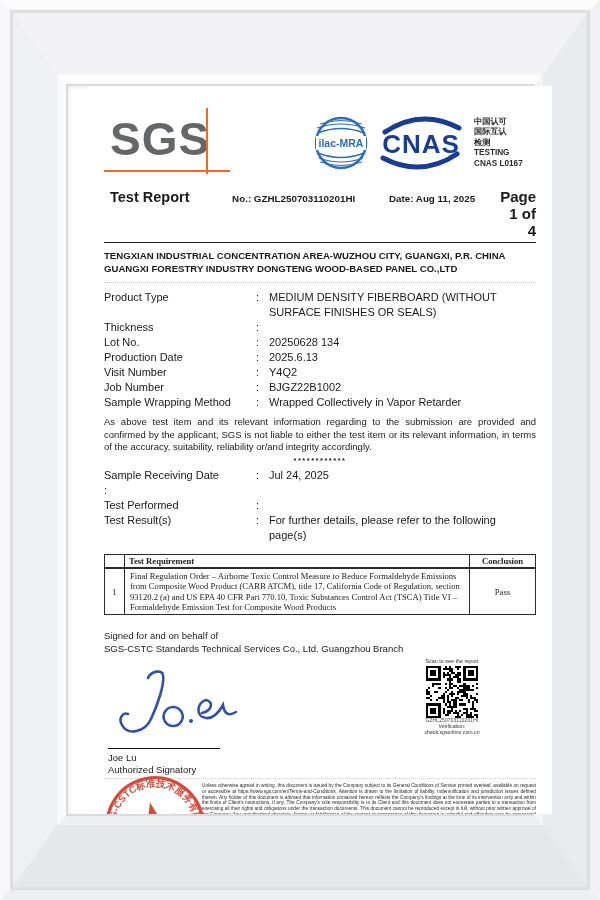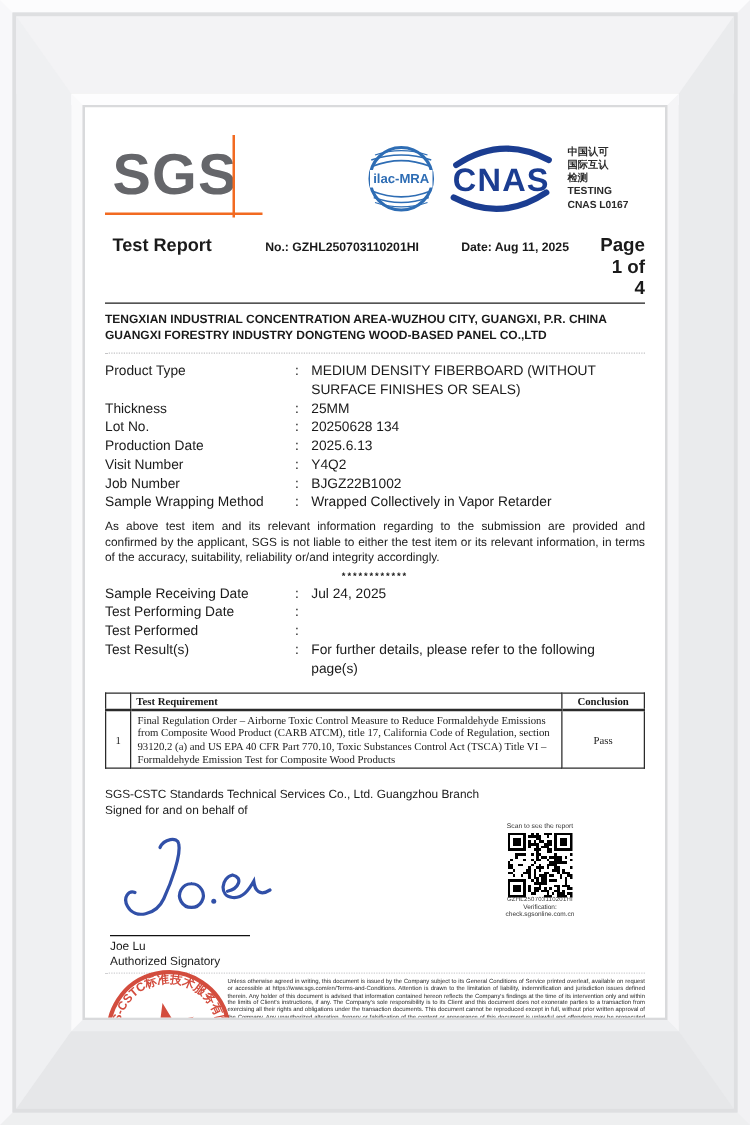--- a/index.html
+++ b/index.html
@@ -12,21 +12,21 @@
              box-shadow: inset 0 0 0 1px #e2e2e4; }
   .frame-b { width:100%; height:100%; border:3px solid #dedfe1; }
   .frame-c { width:100%; height:100%; border-style:solid; border-width:62px 44px;
              border-color:#f3f3f5 #eaebed #e6e7e9 #eff0f2; }
   .frame-d { width:100%; height:100%; border:9px solid;
              border-color:#fdfdfe #f5f5f7 #eeeff1 #fafafb; }
   .frame-e { width:100%; height:100%; border:2px solid #d9dadc; background:#fff;
              box-shadow: inset 0 1px 5px rgba(0,0,0,.10); }
 
   .paper { position:relative; width:100%; height:100%; background:#fff;
-           padding:22px 10px 16px 10px; color:#1a1a1a; overflow:hidden; }
+           padding:22px 10px 16px 10px; color:#1a1a1a; overflow:hidden;margin-left:20px; }
 
   
   .header-row { display:flex; justify-content:space-between; align-items:flex-start;
                 margin:0 4px 0 12px; height:70px; }
   .sgs-logo { position:relative; width:118px; height:64px; margin-top:2px; }
   .sgs-logo .sgs-text { font-size:46px; font-weight:bold; color:#65666a;
                         letter-spacing:1px; line-height:58px; }
   .sgs-vline { position:absolute; left:96px; top:-2px; width:2px; height:66px; background:#f26a21; }
   .sgs-hline { position:absolute; left:-6px; top:60px; width:126px; height:2px; background:#f26a21; }
 
@@ -145,21 +145,20 @@
 
       <div class="kv-block">
         <div class="kv-row">
           <span class="kv-label">Product Type</span>
           <span class="kv-colon">:</span>
           <span class="kv-value">MEDIUM DENSITY FIBERBOARD (WITHOUT SURFACE FINISHES OR SEALS)</span>
         </div>
         <div class="kv-row">
           <span class="kv-label">Thickness</span>
           <span class="kv-colon">:</span>
-          <span class="kv-value">25MM</span>
         </div>
         <div class="kv-row">
           <span class="kv-label">Lot No.</span>
           <span class="kv-colon">:</span>
           <span class="kv-value">20250628 134</span>
         </div>
         <div class="kv-row">
           <span class="kv-label">Production Date</span>
           <span class="kv-colon">:</span>
           <span class="kv-value">2025.6.13</span>
@@ -184,21 +183,20 @@
       <div class="paragraph">As above test item and its relevant information regarding to the submission are provided and confirmed by the applicant, SGS is not liable to either the test item or its relevant information, in terms of the accuracy, suitability, reliability or/and integrity accordingly.</div>
       <div class="stars">************</div>
 
       <div class="kv-block" style="margin-top:3px;">
         <div class="kv-row">
           <span class="kv-label">Sample Receiving Date</span>
           <span class="kv-colon">:</span>
           <span class="kv-value">Jul 24, 2025</span>
         </div>
         <div class="kv-row">
-          <span class="kv-label">Test Performing Date</span>
           <span class="kv-colon">:</span>
         </div>
         <div class="kv-row">
           <span class="kv-label">Test Performed</span>
           <span class="kv-colon">:</span>
         </div>
         <div class="kv-row">
           <span class="kv-label">Test Result(s)</span>
           <span class="kv-colon">:</span>
           <span class="kv-value">For further details, please refer to the following page(s)</span>
@@ -214,22 +212,22 @@
         </tr>
         <tr>
           <td class="col-idx">1</td>
           <td class="req">Final Regulation Order – Airborne Toxic Control Measure to Reduce Formaldehyde Emissions from Composite Wood Product (CARB ATCM), title 17, California Code of Regulation, section 93120.2 (a) and US EPA 40 CFR Part 770.10, Toxic Substances Control Act (TSCA) Title VI – Formaldehyde Emission Test for Composite Wood Products</td>
           <td class="col-con">Pass</td>
         </tr>
       </tbody>
               </table>
 
       <div class="signed">
+        <div>Signed for and on behalf of</div>
         <div>SGS-CSTC Standards Technical Services Co., Ltd. Guangzhou Branch</div>
-        <div>Signed for and on behalf of</div>
       </div>
 
       <div class="sig-area">
         <svg class="sig-svg" width="150" height="82" viewBox="0 0 150 82">
           <g fill="none" stroke="#3150a8" stroke-width="2.6" stroke-linecap="round">
             <path d="M38,16 C41,9 52,7 53,13 C55,22 47,44 41,57 C35,70 18,74 12,63 C8,56 13,50 18,52"></path>
             <path d="M63,45 a9.5,9.5 0 1 0 0.3,0"></path>
             <path d="M92,51 c9,-2 13,-11 4,-13 c-9,2 -11,17 0,18 c8,1 13,-6 17,-13 c1,8 5,12 13,7"></path>
           </g>
           <circle cx="81" cy="59" r="2" fill="#3150a8"></circle>

